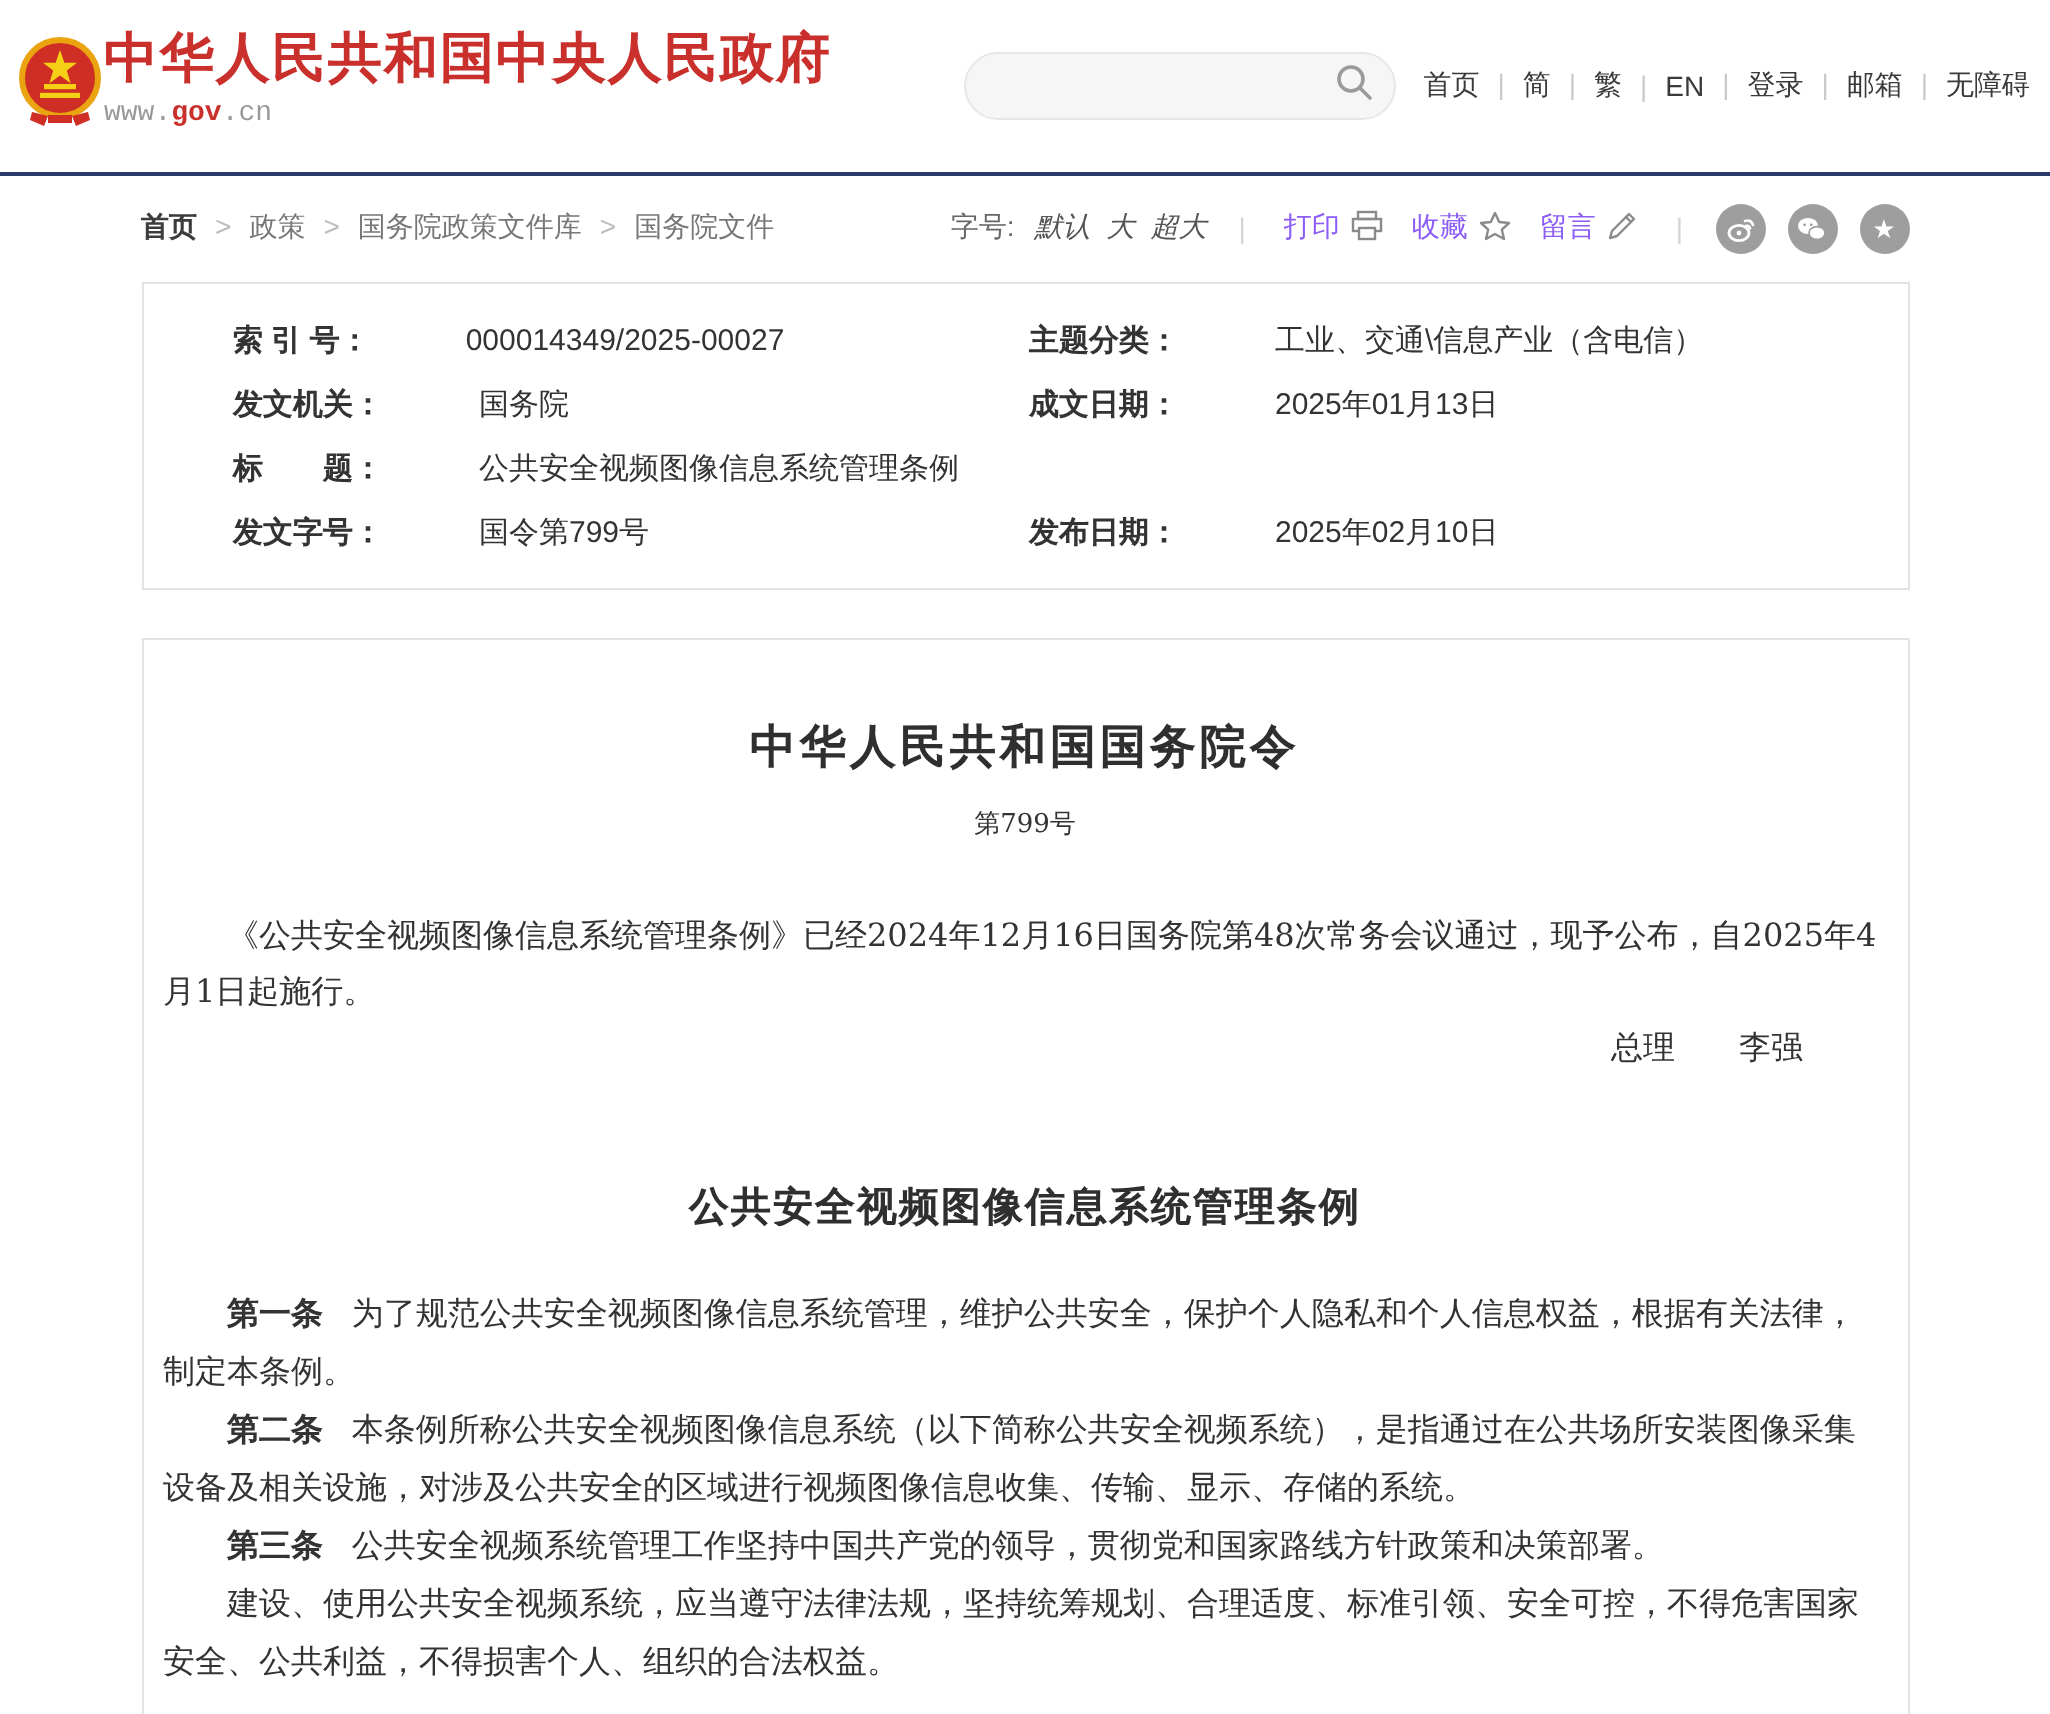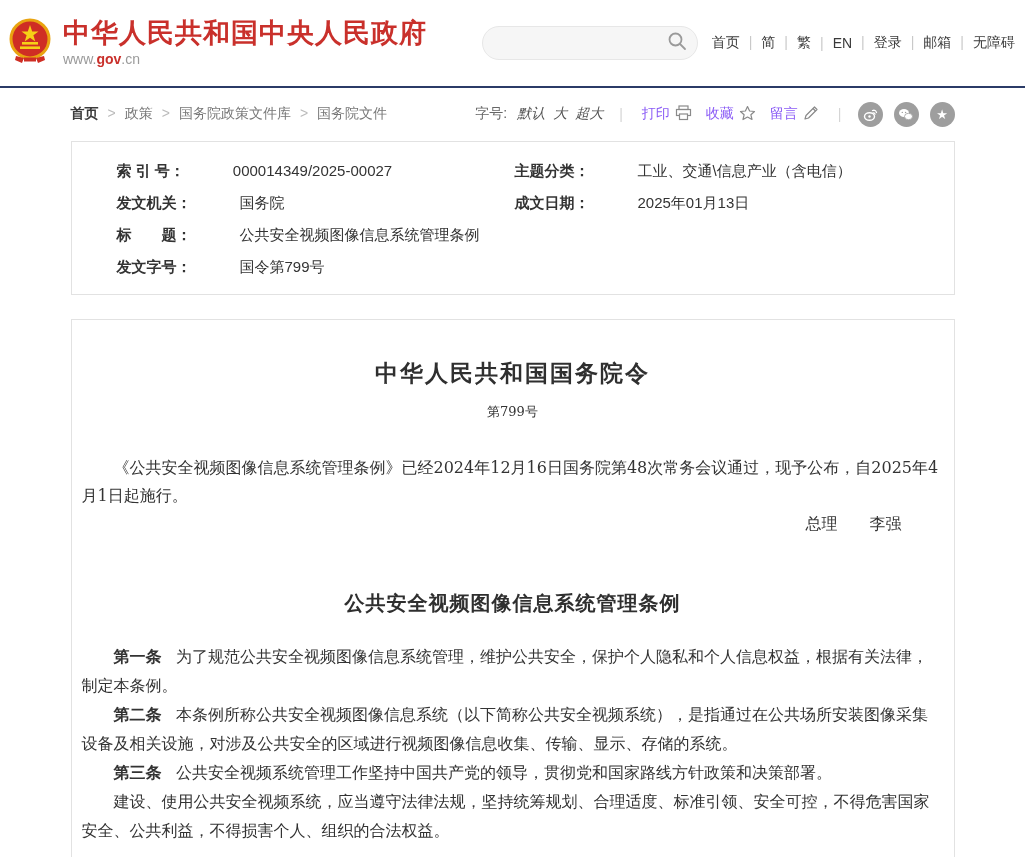--- a/index.html
+++ b/index.html
@@ -8,21 +8,21 @@
     width:1025px; height:857px; overflow:hidden;
     background:#fff; color:#333;
     font-family:"Liberation Sans","DejaVu Sans",sans-serif;
   }
   
   .header {
     height:88px; display:flex; align-items:center;
     padding:0 10px 0 8px; background:#fff;
     border-bottom:2px solid #2b3b67;
   }
-  .brand { display:flex; align-items:center; gap:11px; }
+  .brand { display:flex; gap:0;font-family:Liberation Mono, monospace; }
   .brand-text .site-title {
     color:#c9302b; font-size:27px; font-weight:bold; letter-spacing:1px; line-height:1.1;
   }
   .brand-text .site-url { font-size:14px; color:#9a9a9a; margin-top:2px; }
   .brand-text .site-url b { color:#c9302b; font-weight:bold; }
   .search-box {
     margin-left:auto; width:216px; height:34px; background:#f6f6f6;
     border:1px solid #e7e7e7; border-radius:17px;
     display:flex; align-items:center; padding:0 10px 0 14px;
   }
@@ -223,20 +223,24 @@
         <div class="meta-cell right">
           <span class="meta-label"></span>
           <span class="meta-value"></span>
         </div>
       </div>
       <div class="meta-row">
         <div class="meta-cell left">
           <span class="meta-label">发文字号：</span>
           <span class="meta-value">国令第799号</span>
         </div>
+        <div class="meta-cell right">
+          <span class="meta-label">发布日期：</span>
+          <span class="meta-value">2025年02月10日</span>
+        </div>
       </div>
   </div>
 
   <div class="doc-box">
     <div class="decree-title">中华人民共和国国务院令</div>
     <div class="decree-no">第799号</div>
 
     <p class="doc-text announcement">《公共安全视频图像信息系统管理条例》已经2024年12月16日国务院第48次常务会议通过，现予公布，自2025年4月1日起施行。</p>
     <p class="doc-text signer">总理　　李强</p>
 

